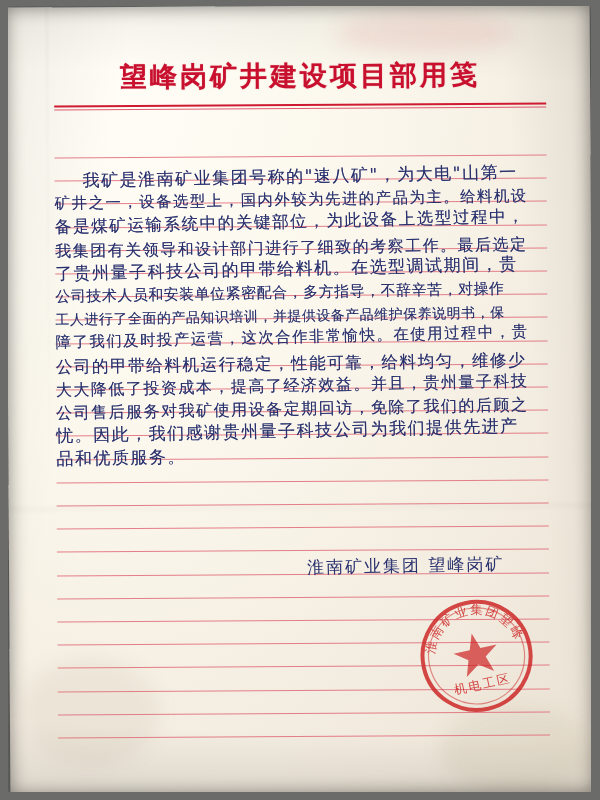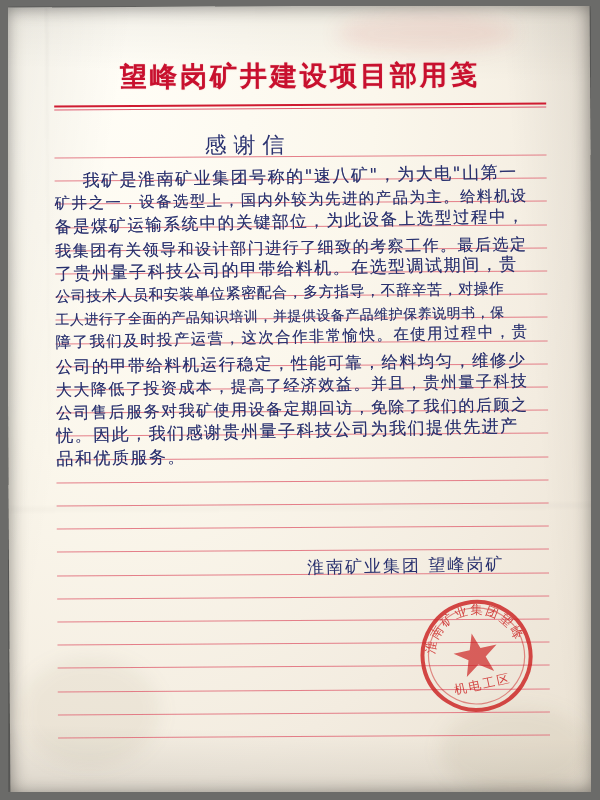--- a/index.html
+++ b/index.html
@@ -222,21 +222,20 @@
         <div class="rule-line" style="top: 462.8px;"></div>
         <div class="rule-line" style="top: 486px;"></div>
         <div class="rule-line" style="top: 509.2px;"></div>
         <div class="rule-line" style="top: 532.4px;"></div>
         <div class="rule-line" style="top: 555.6px;"></div>
         <div class="rule-line" style="top: 578.8px;"></div>
         <div class="rule-line" style="top: 602px;"></div>
       </div>
 
     <div id="handwriting">
-      <div class="hw-title">感谢信</div>
       <div class="hw-sign" id="signature" style="top: 421.12px; transform: rotate(-0.7deg);">淮南矿业集团  望峰岗矿</div>
     <div class="hw-line" style="top: 36px; left: 28px; transform: rotate(-0.8deg); font-size: 17px; letter-spacing: 1.5px;">我矿是淮南矿业集团号称的"速八矿"，为大电"山第一</div>
         <div class="hw-line" style="top: 59.2px; left: 0px; transform: rotate(-0.6deg); font-size: 15.4px; letter-spacing: 1.5px;">矿井之一，设备选型上，国内外较为先进的产品为主。给料机设</div>
         <div class="hw-line" style="top: 82.4px; left: 0px; transform: rotate(-1deg); font-size: 16.6px; letter-spacing: 1.5px;">备是煤矿运输系统中的关键部位，为此设备上选型过程中，</div>
         <div class="hw-line" style="top: 105.6px; left: 0px; transform: rotate(-0.5deg); font-size: 16px; letter-spacing: 1.5px;">我集团有关领导和设计部门进行了细致的考察工作。最后选定</div>
         <div class="hw-line" style="top: 128.8px; left: 0px; transform: rotate(-0.9deg); font-size: 17px; letter-spacing: 1.5px;">了贵州量子科技公司的甲带给料机。在选型调试期间，贵</div>
         <div class="hw-line" style="top: 152px; left: 0px; transform: rotate(-0.7deg); font-size: 14.9px; letter-spacing: 0.6px;">公司技术人员和安装单位紧密配合，多方指导，不辞辛苦，对操作</div>
         <div class="hw-line" style="top: 175.2px; left: 0px; transform: rotate(-0.6deg); font-size: 13.9px; letter-spacing: 0.6px;">工人进行了全面的产品知识培训，并提供设备产品维护保养说明书，保</div>
         <div class="hw-line" style="top: 198.4px; left: 0px; transform: rotate(-1deg); font-size: 15.4px; letter-spacing: 1.5px;">障了我们及时投产运营，这次合作非常愉快。在使用过程中，贵</div>
         <div class="hw-line" style="top: 221.6px; left: 0px; transform: rotate(-0.5deg); font-size: 16.6px; letter-spacing: 1.5px;">公司的甲带给料机运行稳定，性能可靠，给料均匀，维修少</div>

